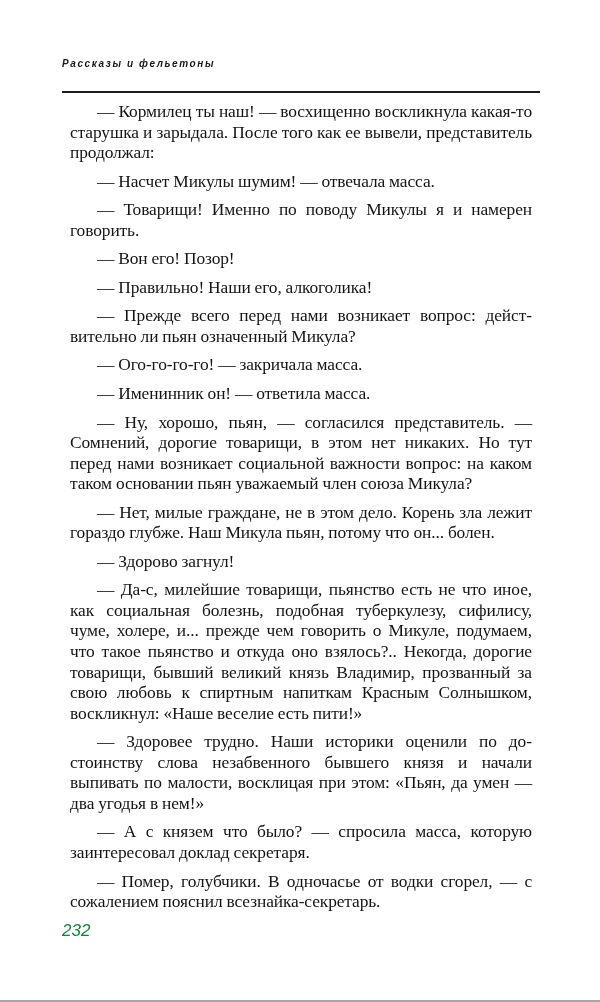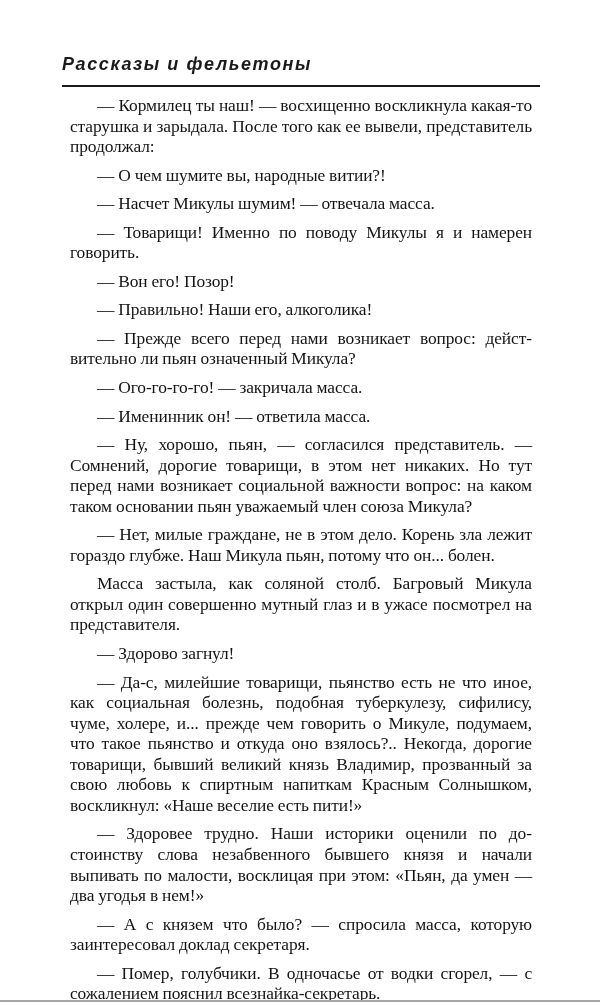--- a/index.html
+++ b/index.html
@@ -17,24 +17,24 @@
   .page {
     position: absolute;
     left: 62px;
     top: 56px;
     width: 478px;
   }
   .running-head {
     font-family: "Liberation Sans", "DejaVu Sans", sans-serif;
     font-style: italic;
     font-weight: bold;
-    font-size: 18px;
+    font-size: 10px;
     letter-spacing: 1.6px;
     line-height: 16px;
-    padding-bottom: 13px;
+    padding-bottom: 19px;
     border-bottom: 2px solid #1a1a1a;
     margin-bottom: 8px;
     color: #1a1a1a;
   }
   .body-text {
     font-family: "Liberation Serif", "DejaVu Serif", serif;
     font-size: 17.4px;
     line-height: 20.55px;
     text-align: justify;
     hyphens: manual;
@@ -63,31 +63,29 @@
   }
 </style>
 </head>
 <body>
 
 <div class="page">
   <div class="running-head">Рассказы и фельетоны</div>
 
   <div class="body-text">
     <p>— Кормилец ты наш! — восхищенно воскликнула ка­кая-то старушка и зарыдала. После того как ее вывели, представитель продолжал:</p>
-    <p>— О чем шумите вы, народные витии?!</p>
     <p>— Насчет Микулы шумим! — отвечала масса.</p>
     <p>— Товарищи! Именно по поводу Микулы я и намерен говорить.</p>
     <p>— Вон его! Позор!</p>
     <p>— Правильно! Наши его, алкоголика!</p>
     <p>— Прежде всего перед нами возникает вопрос: дейст­вительно ли пьян означенный Микула?</p>
     <p>— Ого-го-го-го! — закричала масса.</p>
     <p>— Именинник он! — ответила масса.</p>
     <p>— Ну, хорошо, пьян, — согласился представитель. — Сомнений, дорогие товарищи, в этом нет никаких. Но тут перед нами возникает социальной важности вопрос: на каком таком основании пьян уважаемый член союза Микула?</p>
     <p>— Нет, милые граждане, не в этом дело. Корень зла ле­жит гораздо глубже. Наш Микула пьян, потому что он... болен.</p>
-    <p>Масса застыла, как соляной столб. Багровый Микула открыл один совершенно мутный глаз и в ужасе посмот­рел на представителя.</p>
     <p>— Здорово загнул!</p>
     <p>— Да-с, милейшие товарищи, пьянство есть не что иное, как социальная болезнь, подобная туберкулезу, си­филису, чуме, холере, и... прежде чем говорить о Микуле, подумаем, что такое пьянство и откуда оно взялось?.. Не­когда, дорогие товарищи, бывший великий князь Влади­мир, прозванный за свою любовь к спиртным напиткам Красным Солнышком, воскликнул: «Наше веселие есть пити!»</p>
     <p>— Здоровее трудно. Наши историки оценили по до­стоинству слова незабвенного бывшего князя и начали выпивать по малости, восклицая при этом: «Пьян, да умен — два угодья в нем!»</p>
     <p>— А с князем что было? — спросила масса, которую заинтересовал доклад секретаря.</p>
     <p>— Помер, голубчики. В одночасье от водки сгорел, — с сожалением пояснил всезнайка-секретарь.</p>
   </div>
 
   <div class="folio">232</div>
 </div>
 

